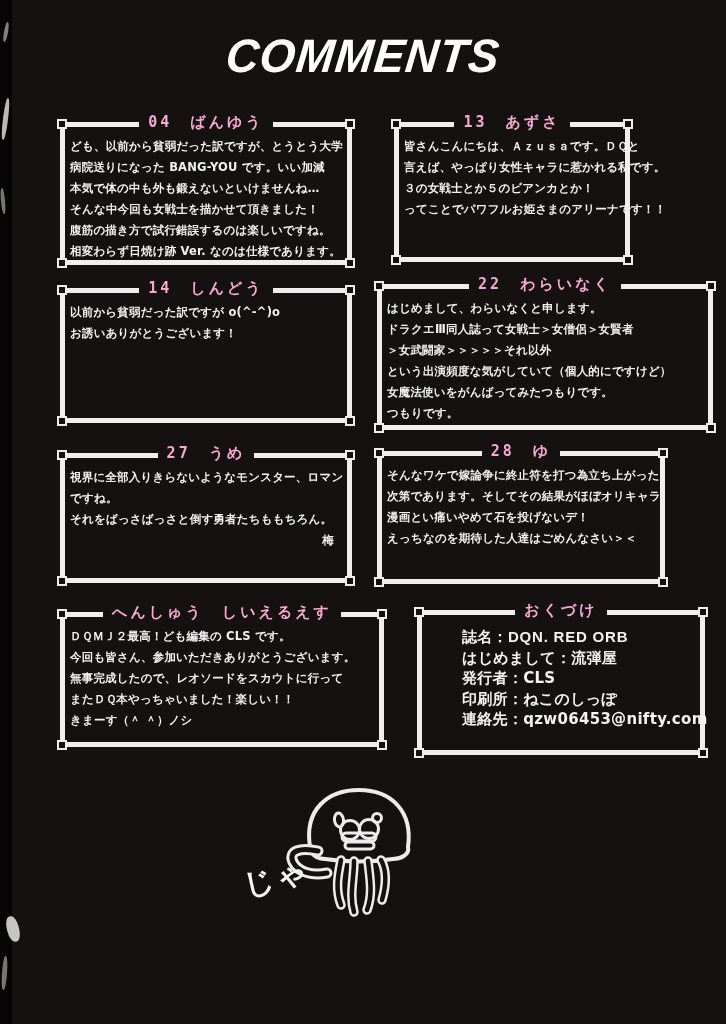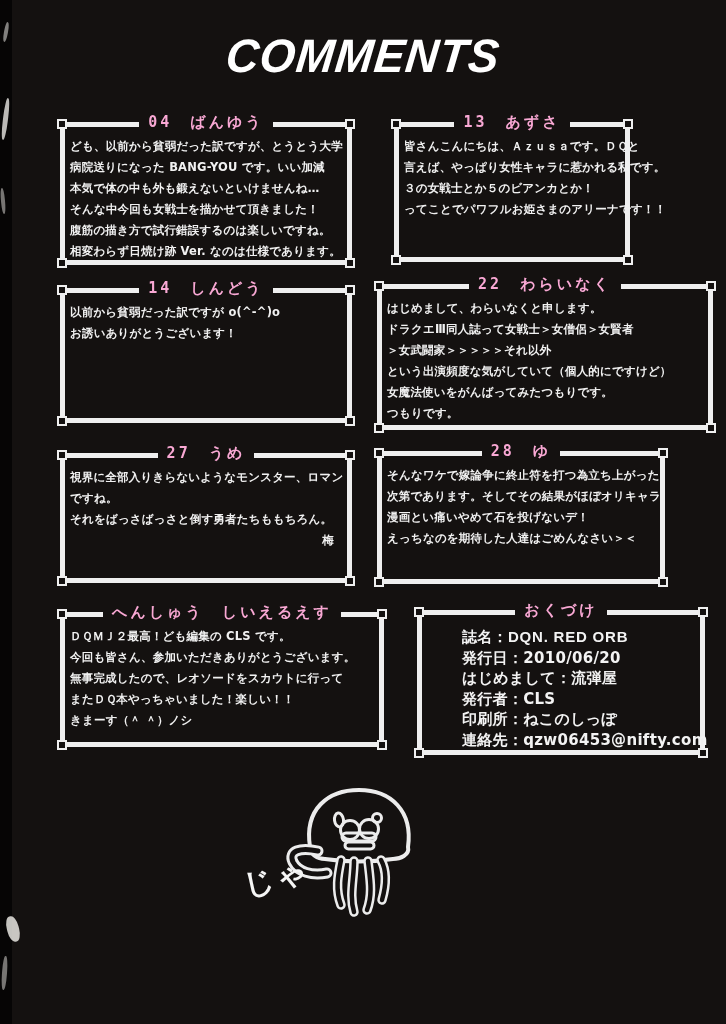--- a/index.html
+++ b/index.html
@@ -200,21 +200,20 @@
   <div class="dq-box" style="left:377px; top:610px; width:288px; height:145px;margin-left:40px;">
     <i class="notch tl"></i>
     <i class="notch tr"></i>
     <i class="notch bl"></i>
     <i class="notch br"></i>
     <div class="dq-title">
       <span>おくづけ</span>
     </div>
     <div class="colophon-content">
       <div class="colophon-row"><span class="clabel">誌名：</span><span class="cvalue">DQN. RED ORB</span></div>
-      <div class="colophon-row"><span class="clabel">発行日：</span><span class="cvalue">2010/06/20</span></div>
       <div class="colophon-row"><span class="clabel">はじめまして：</span><span class="cvalue">流弾屋</span></div>
       <div class="colophon-row"><span class="clabel">発行者：</span><span class="cvalue">CLS</span></div>
       <div class="colophon-row"><span class="clabel">印刷所：</span><span class="cvalue">ねこのしっぽ</span></div>
       <div class="colophon-row"><span class="clabel">連絡先：</span><span class="cvalue">qzw06453@nifty.com</span></div>
     </div>
   </div>
 
   <svg class="jellyfish" width="210" height="165" viewBox="0 0 210 165">
     <g fill="none" stroke="#ececec" stroke-width="4" stroke-linecap="round" stroke-linejoin="round">
 

